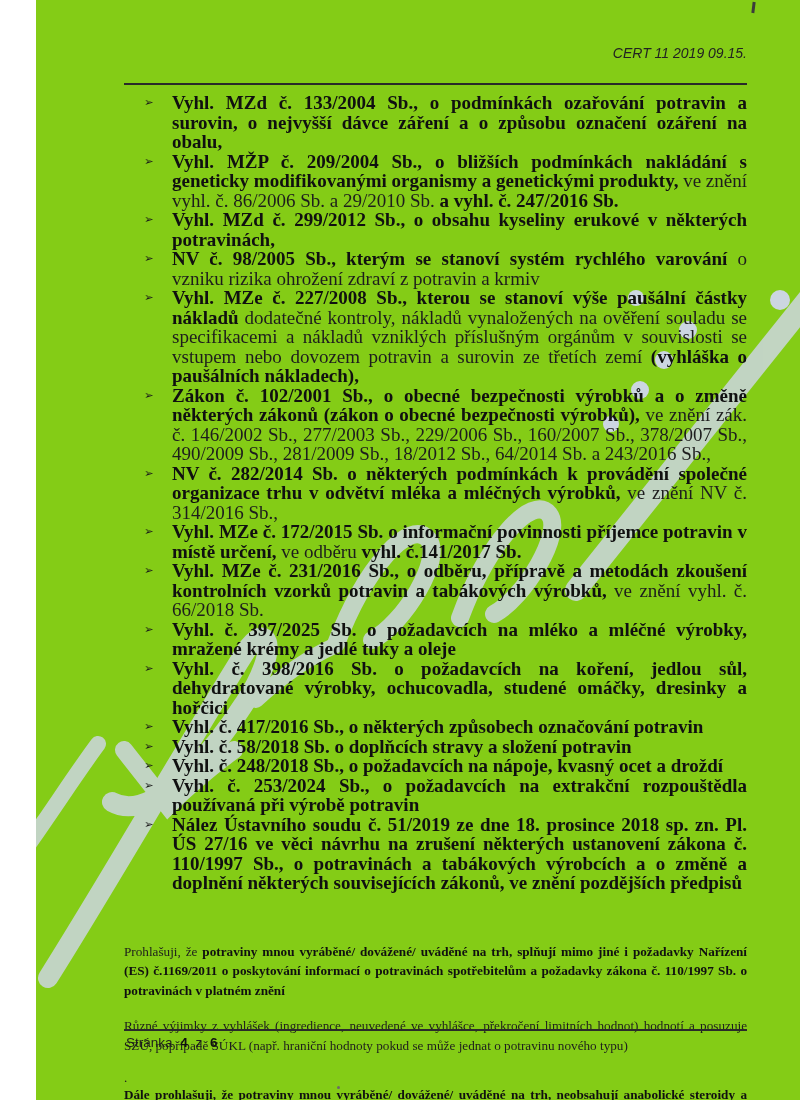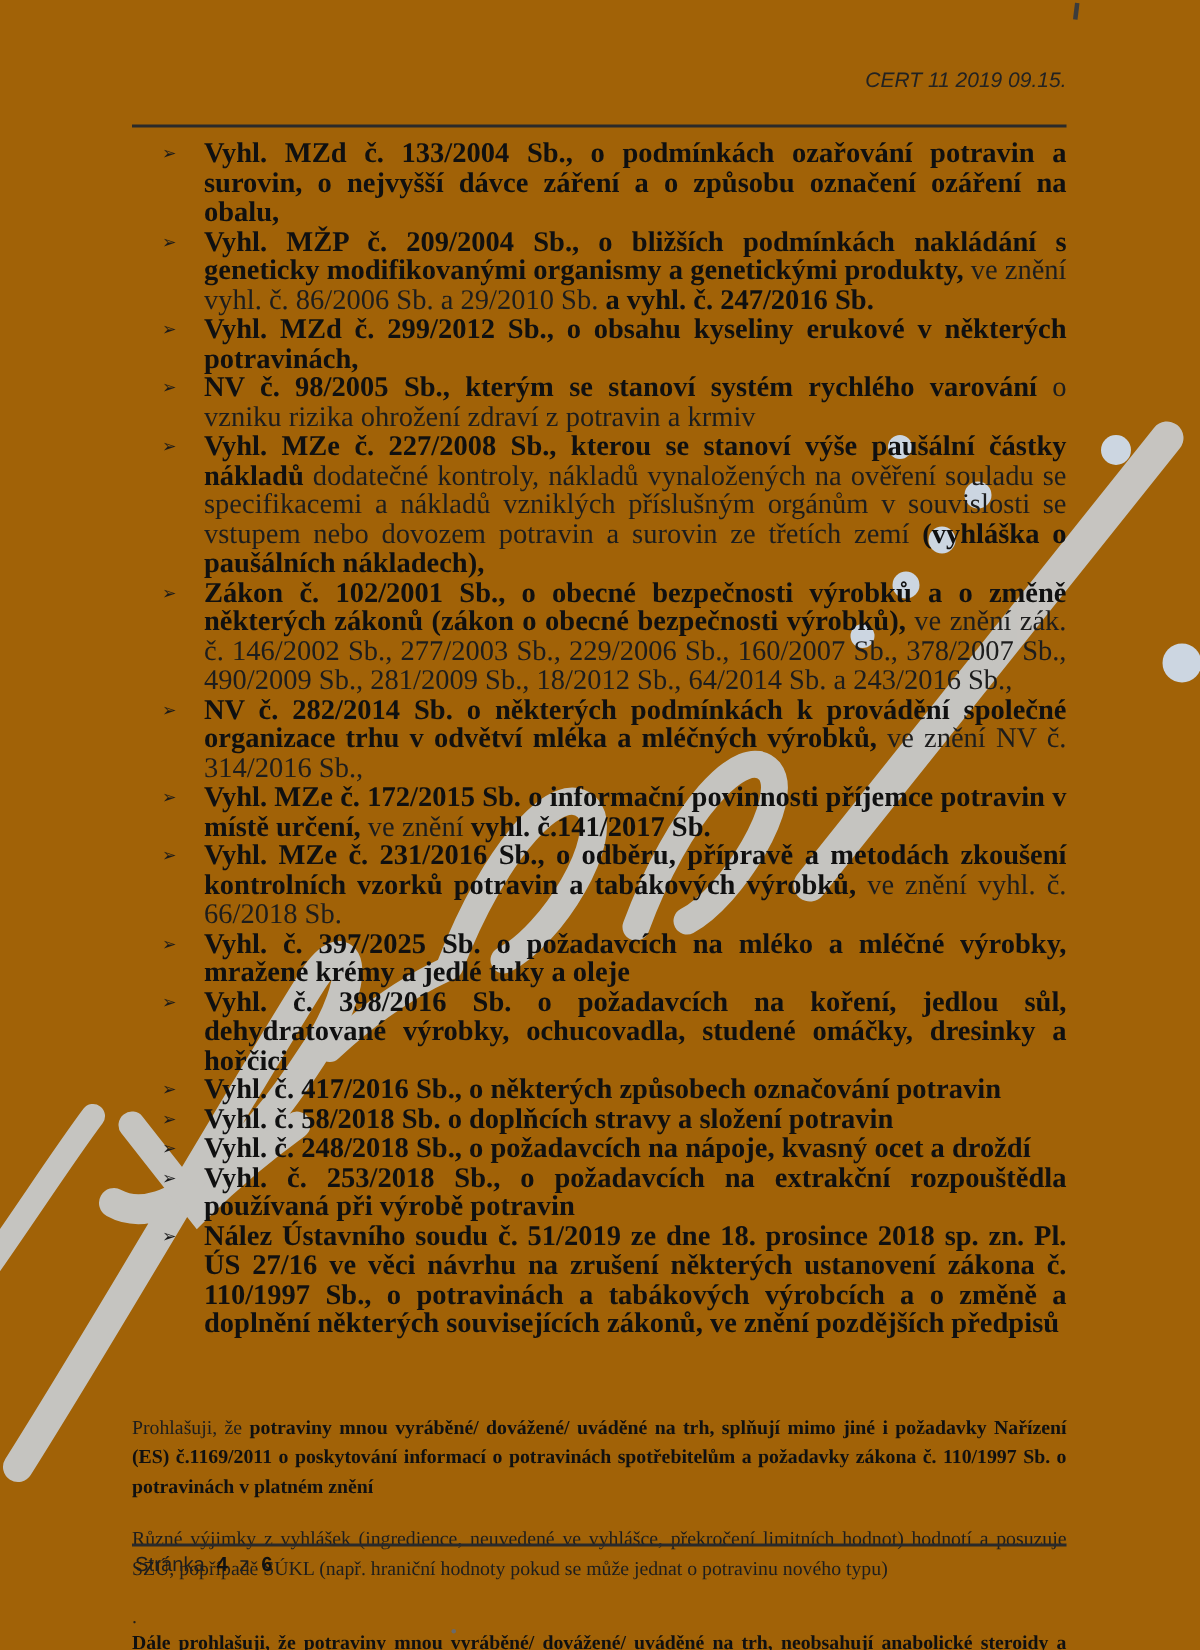--- a/index.html
+++ b/index.html
@@ -4,21 +4,21 @@
 <style>
   html,body{margin:0;padding:0;}
   body{
     width:800px;height:1100px;
     background:#ffffff;
     font-family:"Liberation Serif", serif;
     color:#151515;
     position:relative;
     overflow:hidden;
   }
-  .page{position:absolute;inset:0;background:#a16207;}
+  .page{position:absolute;inset:0;background:#84cc16;margin-left:36px;}
   
   .watermark{position:absolute;left:0;top:0;width:800px;height:1100px;z-index:0;pointer-events:none;}
   
   .content{position:absolute;left:88px;top:44px;width:623px;z-index:1;}
   .header-note{
     text-align:right;
     font-family:"Liberation Sans", sans-serif;
     font-style:italic;
     font-size:14px;
     color:#222;
@@ -131,21 +131,21 @@
         <div class="reg-item">
           <span class="bullet">➢</span>
           <div class="reg-text"><span class="b">Zákon č. 102/2001 Sb., o obecné bezpečnosti výrobků a o změně některých zákonů (zákon o obecné bezpečnosti výrobků), </span><span class="n">ve znění zák. č. 146/2002 Sb., 277/2003 Sb., 229/2006 Sb., 160/2007 Sb., 378/2007 Sb., 490/2009 Sb., 281/2009 Sb., 18/2012 Sb., 64/2014 Sb. a 243/2016 Sb.,</span></div>
         </div>
         <div class="reg-item">
           <span class="bullet">➢</span>
           <div class="reg-text"><span class="b">NV č. 282/2014 Sb. o některých podmínkách k provádění společné organizace trhu v odvětví mléka a mléčných výrobků, </span><span class="n">ve znění NV č. 314/2016 Sb.,</span></div>
         </div>
         <div class="reg-item">
           <span class="bullet">➢</span>
-          <div class="reg-text"><span class="b">Vyhl. MZe č. 172/2015 Sb. o informační povinnosti příjemce potravin v místě určení, </span><span class="n">ve znění </span><span class="b">vyhl. č.141/2017 Sb.</span></div>
+          <div class="reg-text"><span class="b">Vyhl. MZe č. 172/2015 Sb. o informační povinnosti příjemce potravin v místě určení, </span><span class="n">ve odběru </span><span class="b">vyhl. č.141/2017 Sb.</span></div>
         </div>
         <div class="reg-item">
           <span class="bullet">➢</span>
           <div class="reg-text"><span class="b">Vyhl. MZe č. 231/2016 Sb., o odběru, přípravě a metodách zkoušení kontrolních vzorků potravin a tabákových výrobků, </span><span class="n">ve znění vyhl. č. 66/2018 Sb.</span></div>
         </div>
         <div class="reg-item">
           <span class="bullet">➢</span>
           <div class="reg-text"><span class="b">Vyhl. č. 397/2025 Sb. o požadavcích na mléko a mléčné výrobky, mražené krémy a jedlé tuky a oleje</span></div>
         </div>
         <div class="reg-item">
@@ -159,21 +159,21 @@
         <div class="reg-item">
           <span class="bullet">➢</span>
           <div class="reg-text"><span class="b">Vyhl. č. 58/2018 Sb. o doplňcích stravy a složení potravin</span></div>
         </div>
         <div class="reg-item">
           <span class="bullet">➢</span>
           <div class="reg-text"><span class="b">Vyhl. č. 248/2018 Sb., o požadavcích na nápoje, kvasný ocet a droždí</span></div>
         </div>
         <div class="reg-item">
           <span class="bullet">➢</span>
-          <div class="reg-text"><span class="b">Vyhl. č. 253/2018 Sb., o požadavcích na extrakční rozpouštědla používaná při výrobě potravin</span></div>
+          <div class="reg-text"><span class="b">Vyhl. č. 253/2024 Sb., o požadavcích na extrakční rozpouštědla používaná při výrobě potravin</span></div>
         </div>
         <div class="reg-item">
           <span class="bullet">➢</span>
           <div class="reg-text"><span class="b">Nález Ústavního soudu č. 51/2019 ze dne 18. prosince 2018 sp. zn. Pl. ÚS 27/16 ve věci návrhu na zrušení některých ustanovení zákona č. 110/1997 Sb., o potravinách a tabákových výrobcích a o změně a doplnění některých souvisejících zákonů, ve znění pozdějších předpisů</span></div>
         </div>
       </div>
     <div class="paragraphs" id="paragraphs">
         <p class="para"><span class="n">Prohlašuji, že </span><span class="b">potraviny mnou vyráběné/ dovážené/ uváděné na trh, splňují mimo jiné i požadavky Nařízení (ES) č.1169/2011 o poskytování informací o potravinách spotřebitelům a požadavky zákona č. 110/1997 Sb. o potravinách v platném znění</span></p>
         <p class="para"><span class="n">Různé výjimky z vyhlášek (ingredience, neuvedené ve vyhlášce, překročení limitních hodnot) hodnotí a posuzuje SZÚ, popřípadě SÚKL (např. hraniční hodnoty pokud se může jednat o potravinu nového typu)</span></p>
         <p class="para dot-line"><span class="n">.</span></p>

